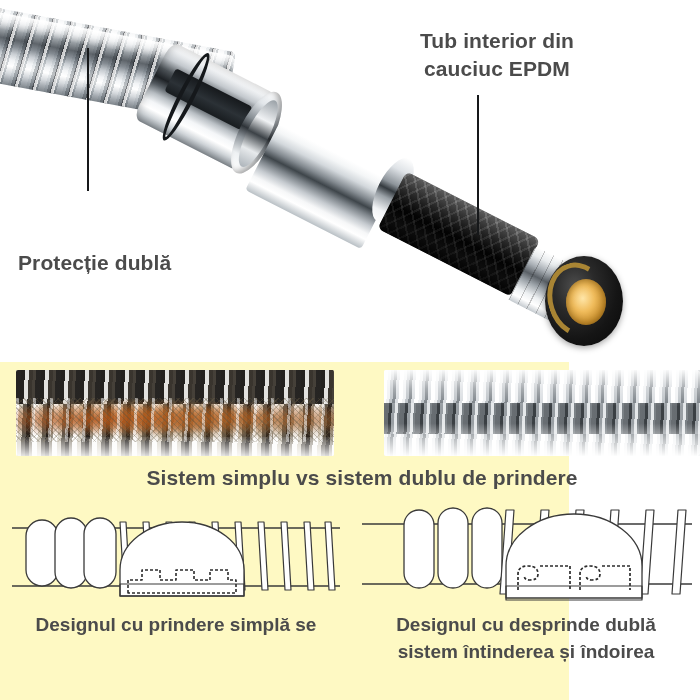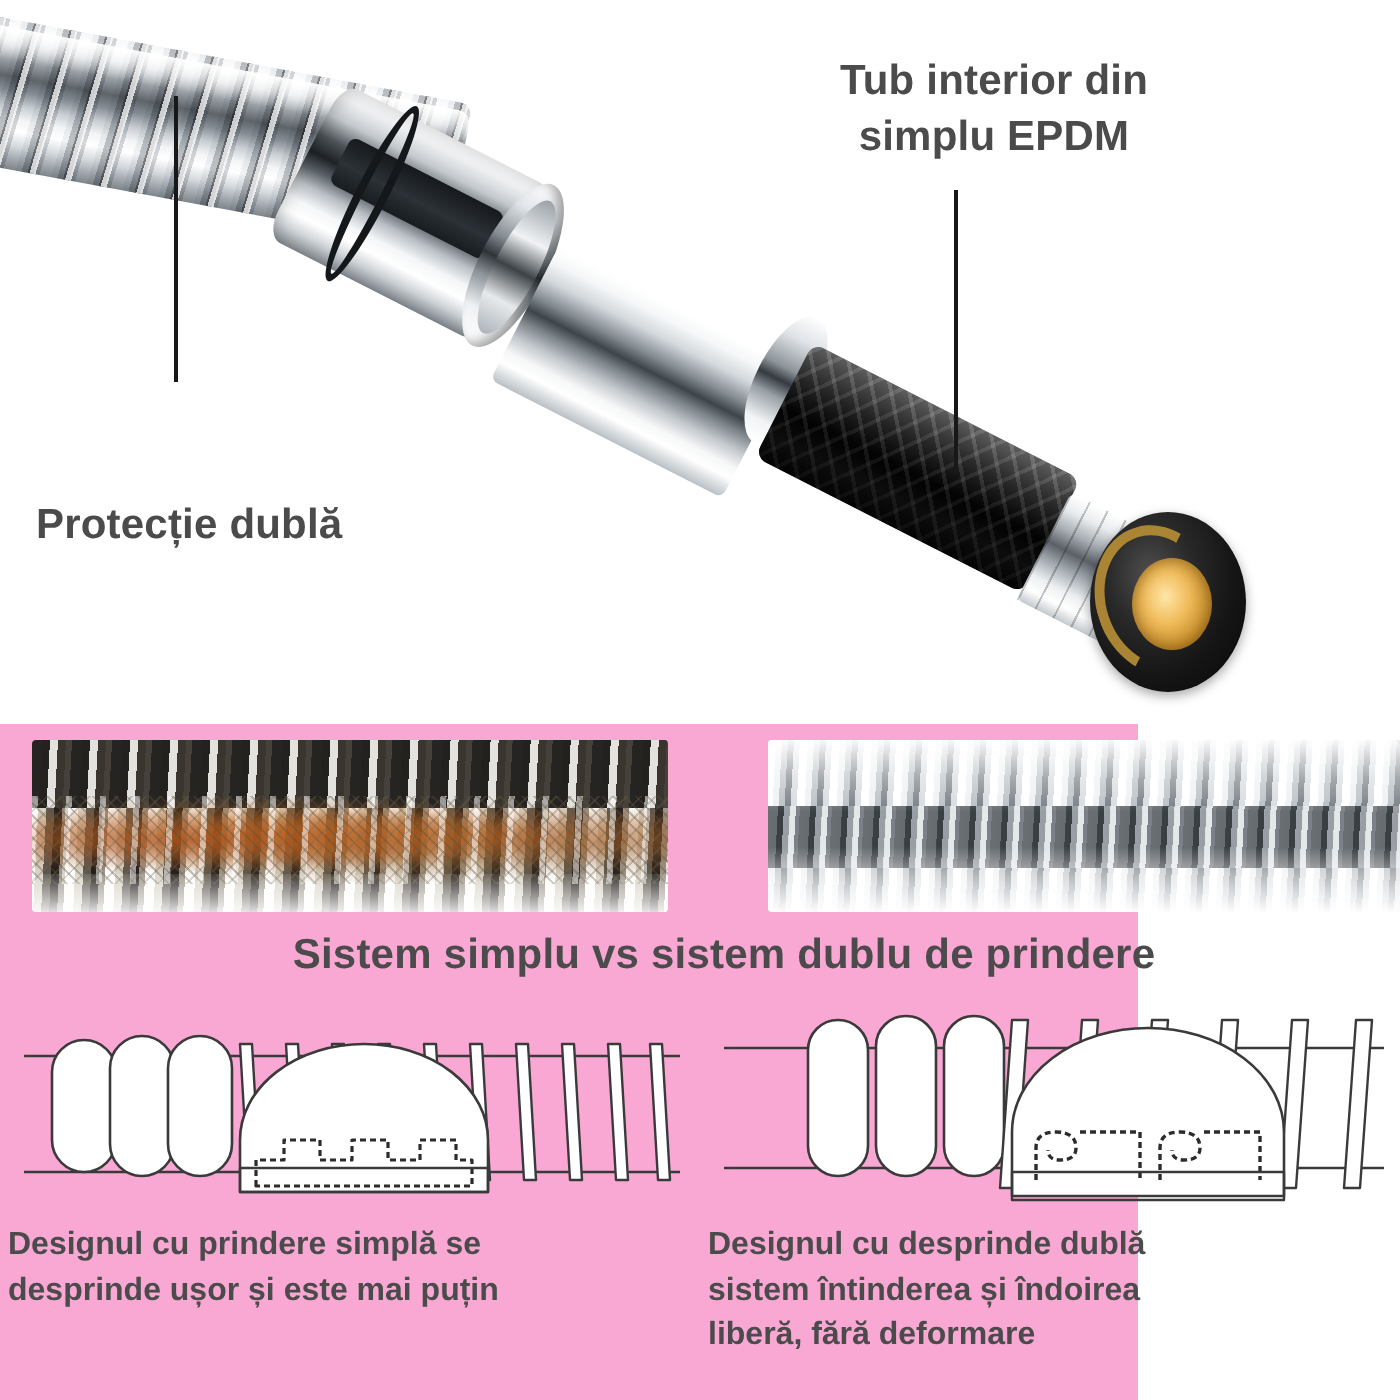--- a/index.html
+++ b/index.html
@@ -5,21 +5,21 @@
   * { box-sizing: border-box; margin: 0; padding: 0; }
   html, body {
     width: 700px; height: 700px;
     background: #ffffff;
     font-family: "Liberation Sans", sans-serif;
     overflow: hidden;
   }
   #page {
     position: relative;
     width: 569px; height: 700px;
-    background: #f9a8d4;
+    background: #fef9c3;
   }
 
   
   .hero {
     position: absolute;
     left: 0; top: 0;
     width: 700px; height: 362px;
     background: #ffffff;
     overflow: hidden;
   }
@@ -355,23 +355,24 @@
   }
   .diag { position: absolute; top: 0; height: 112px; }
   .diag-left  { left: 8px;   width: 336px; }
   .diag-right { left: 358px; width: 338px; }
 
   
   .bot-caption {
     position: absolute;
     top: 612px;
     color: #4b4b4b;
-    font-size: 16px;
+    font-size: 19px;
     font-weight: 600;
     line-height: 1.42;
+    text-align: center;
   }
   .bot-left  { left: 4px;   width: 344px; }
   .bot-right { left: 354px; width: 344px; }
 </style>
 </head>
 <body>
 
 <div id="page">
 
   <div class="hero">
@@ -405,21 +406,21 @@
 
     <div class="endcap"></div>
     <div class="endcap-brassrim"></div>
     <div class="endcap-bore"></div>
 
     <div class="leader leader-left"></div>
     <div class="leader leader-right"></div>
 
     <div class="label label-right">
       <div>Tub interior din</div>
-      <div>simplu EPDM</div>
+      <div>cauciuc EPDM</div>
     </div>
 
     <div class="label label-left">Protecție dublă</div>
   </div>
 
   <div class="band">
     <div class="photo photo-dirty">
       <div class="coil-dirty-base"></div>
       <div class="coil-dirty-top"></div>
       <div class="coil-dirty-rust"></div>
@@ -487,22 +488,20 @@
                    M222 92 L222 76 Q222 68 232 68 Q242 68 242 76 Q242 82 234 82 Q228 82 228 77
                    M244 68 L272 68 L272 92" fill="none" stroke="#2c2c2c" stroke-width="1.7" stroke-dasharray="3 2"></path>
           <rect x="148" y="88" width="136" height="14" fill="none" stroke="#3a3a3a" stroke-width="1.2"></rect>
         </g>
       </svg>
     </div>
   </div>
 
   <div class="bot-caption bot-left">
     <div>Designul cu prindere simplă se</div>
-    <div>desprinde ușor și este mai puțin</div>
   </div>
 
   <div class="bot-caption bot-right">
     <div>Designul cu desprinde dublă</div>
     <div>sistem întinderea și îndoirea</div>
-    <div>liberă, fără deformare</div>
   </div>
 
 </div>
 
 </body></html>

